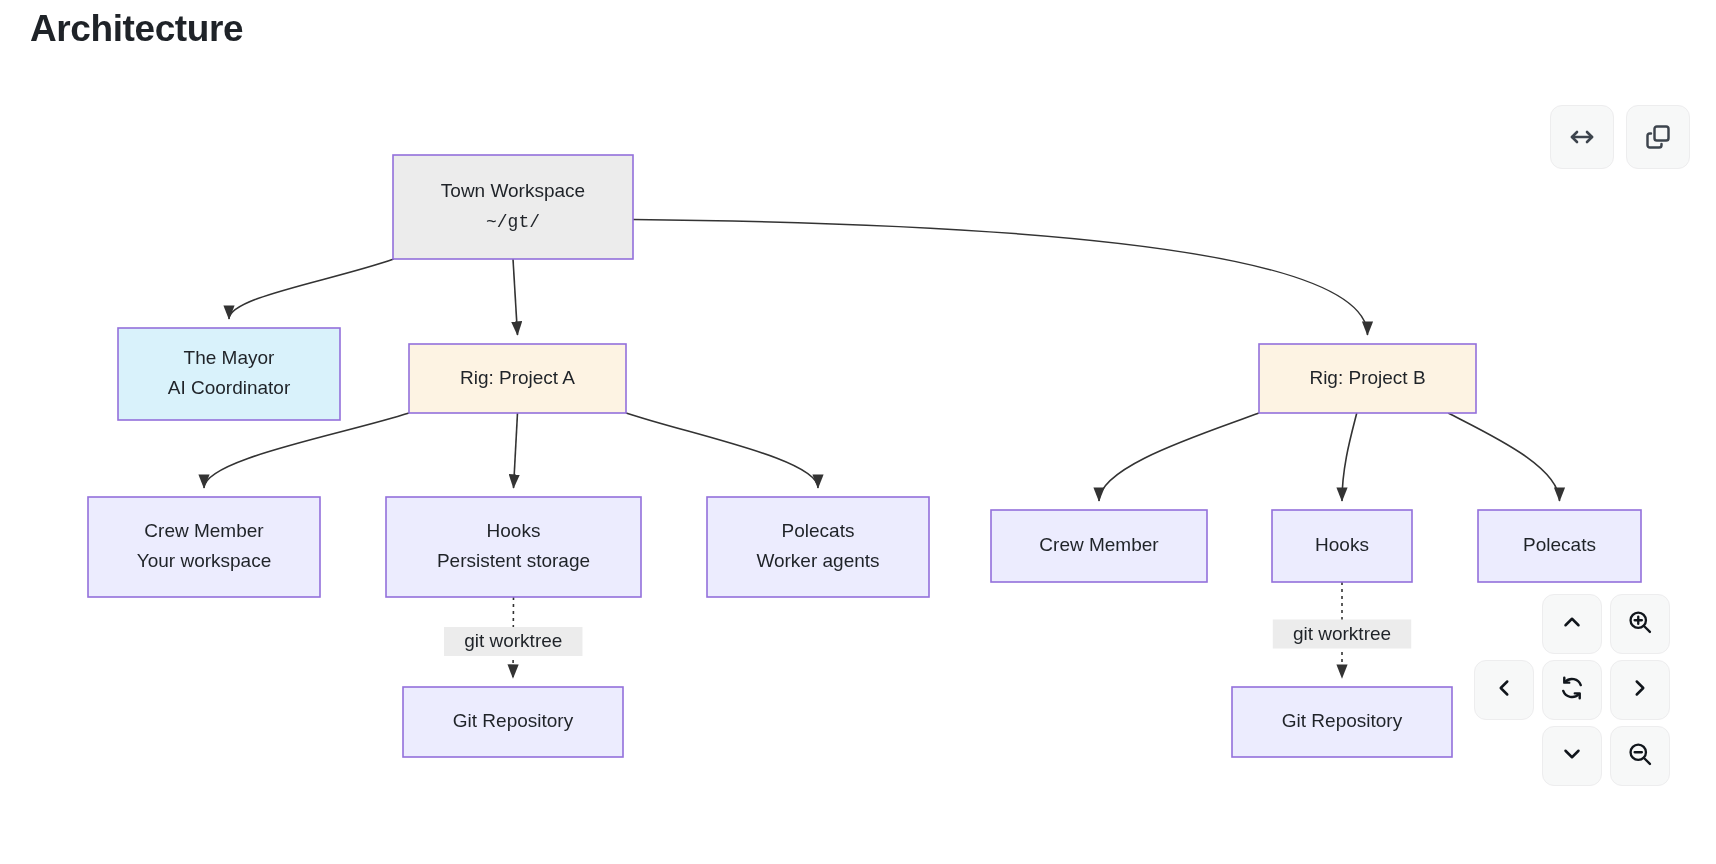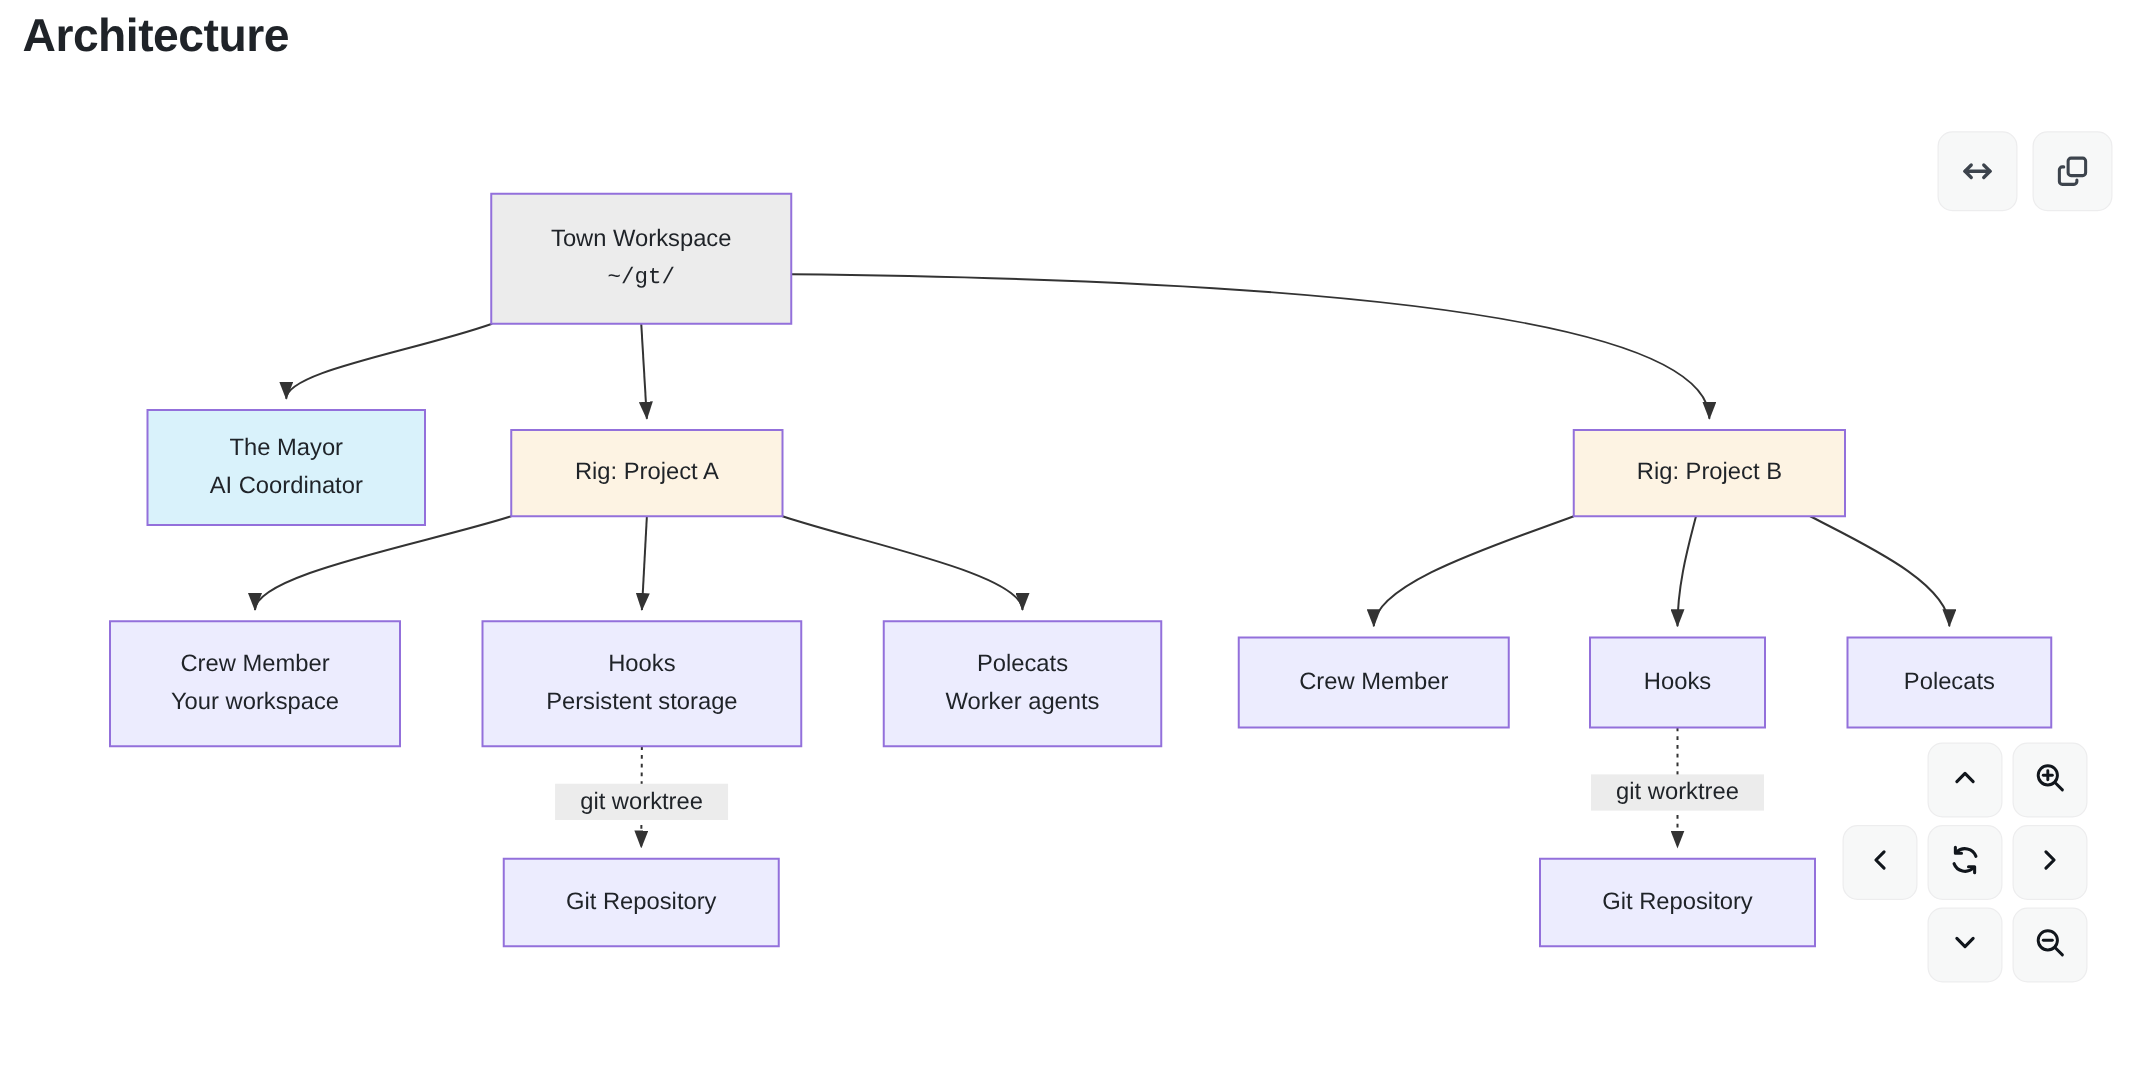--- a/index.html
+++ b/index.html
@@ -10,21 +10,21 @@
   body {
     width: 1716px;
     height: 864px;
     font-family: "Liberation Sans", sans-serif;
     color: #1f2328;
     overflow: hidden;
     position: relative;
   }
   #page-title {
     position: absolute;
-    left: 18px;
+    left: 30px;
     top: 8px;
     font-size: 37px;
     font-weight: 700;
     letter-spacing: -0.4px;
     color: #1f2328;
   }
 
   
   .toolbar-top {
     position: absolute;

